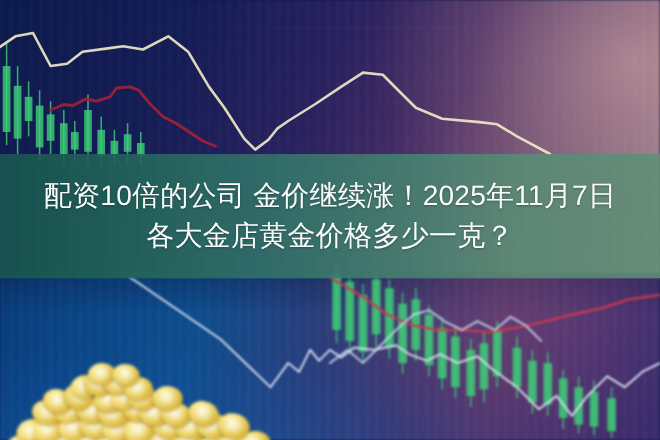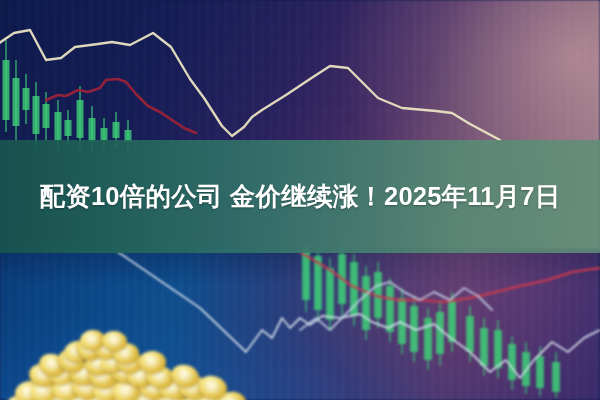--- a/index.html
+++ b/index.html
@@ -122,21 +122,21 @@
         rgba(88,140,116,.88) 78%,
         rgba(96,142,119,.88) 100%);
     display: flex;
     flex-direction: column;
     align-items: center;
     justify-content: center;
   }
   #title-band .line {
     color: #ffffff;
     font-size: 25.5px;
-    font-weight: bold;
+    font-weight: normal;
     line-height: 1.42;
     letter-spacing: .2px;
     white-space: nowrap;
     text-shadow: 0 1px 2px rgba(0,0,0,.30);
   }
 </style>
 </head>
 <body>
 
 <div id="stage">
@@ -268,15 +268,16 @@
       <div class="coin" style="left: 69.7489px; top: 10.9402px; width: 26px; height: 20.8px; transform: rotate(-13.2deg);"></div>
       <div class="coin" style="left: 81.5475px; top: 9.28077px; width: 26px; height: 20.8px; transform: rotate(21.3deg);"></div>
       <div class="coin" style="left: 99.8076px; top: 7.69604px; width: 26px; height: 20.8px; transform: rotate(9.3deg);"></div>
       <div class="coin" style="left: 118.632px; top: 12.5875px; width: 26px; height: 20.8px; transform: rotate(-0.5deg);"></div>
       <div class="coin" style="left: 85.8499px; top: -0.166004px; width: 25px; height: 20px; transform: rotate(-4.4deg);"></div>
       <div class="coin" style="left: 107.602px; top: 0.636934px; width: 25px; height: 20px; transform: rotate(6.2deg);"></div>
     </div>
 
   <div id="title-band">
     <div class="line">配资10倍的公司 金价继续涨！2025年11月7日</div>
+    <div class="line">各大金店黄金价格多少一克？</div>
   </div>
 
 </div>
 
 </body></html>

